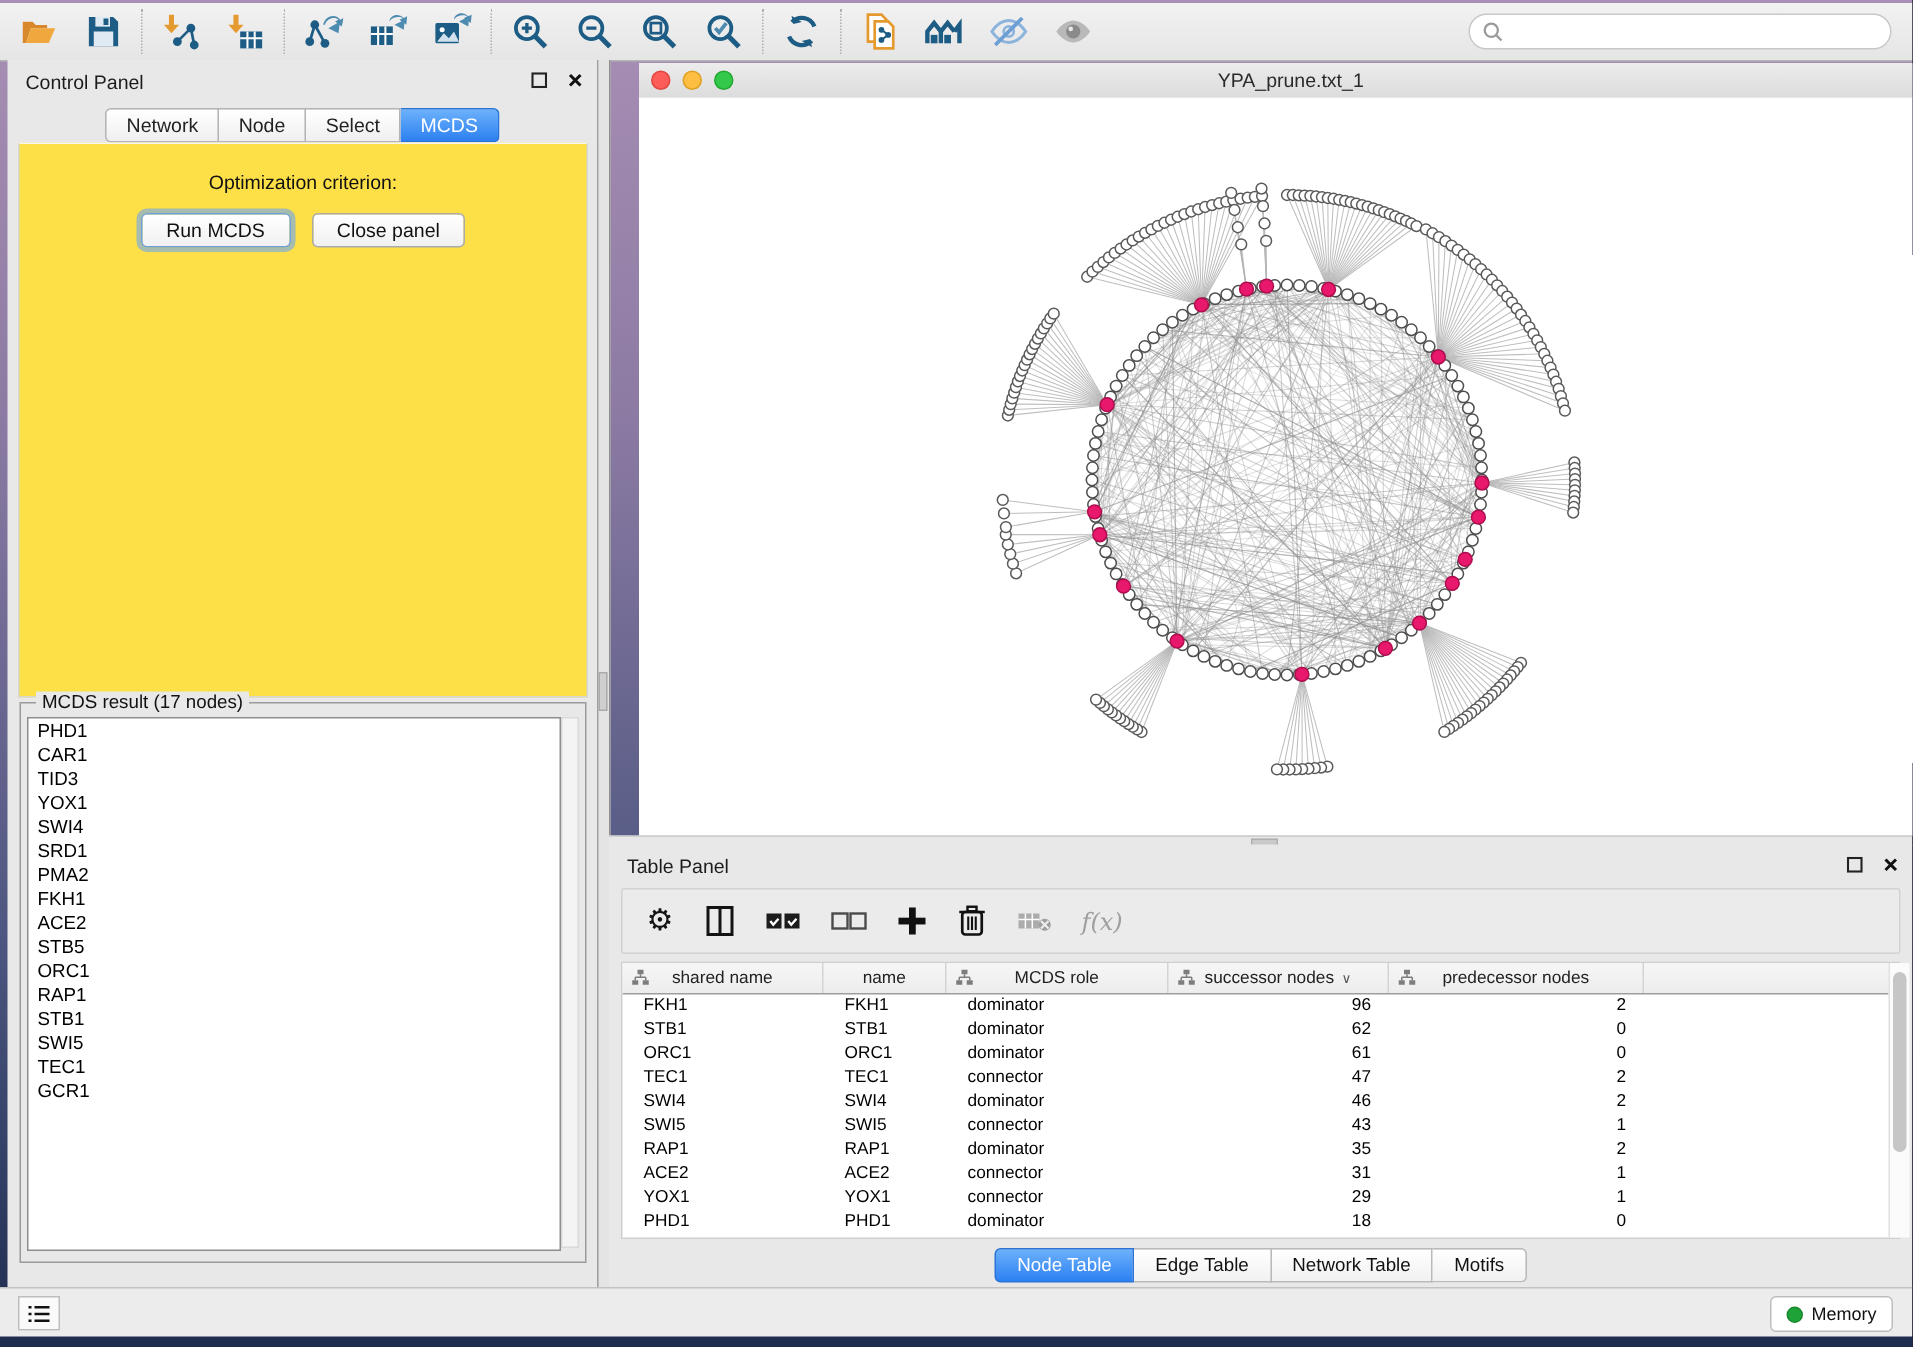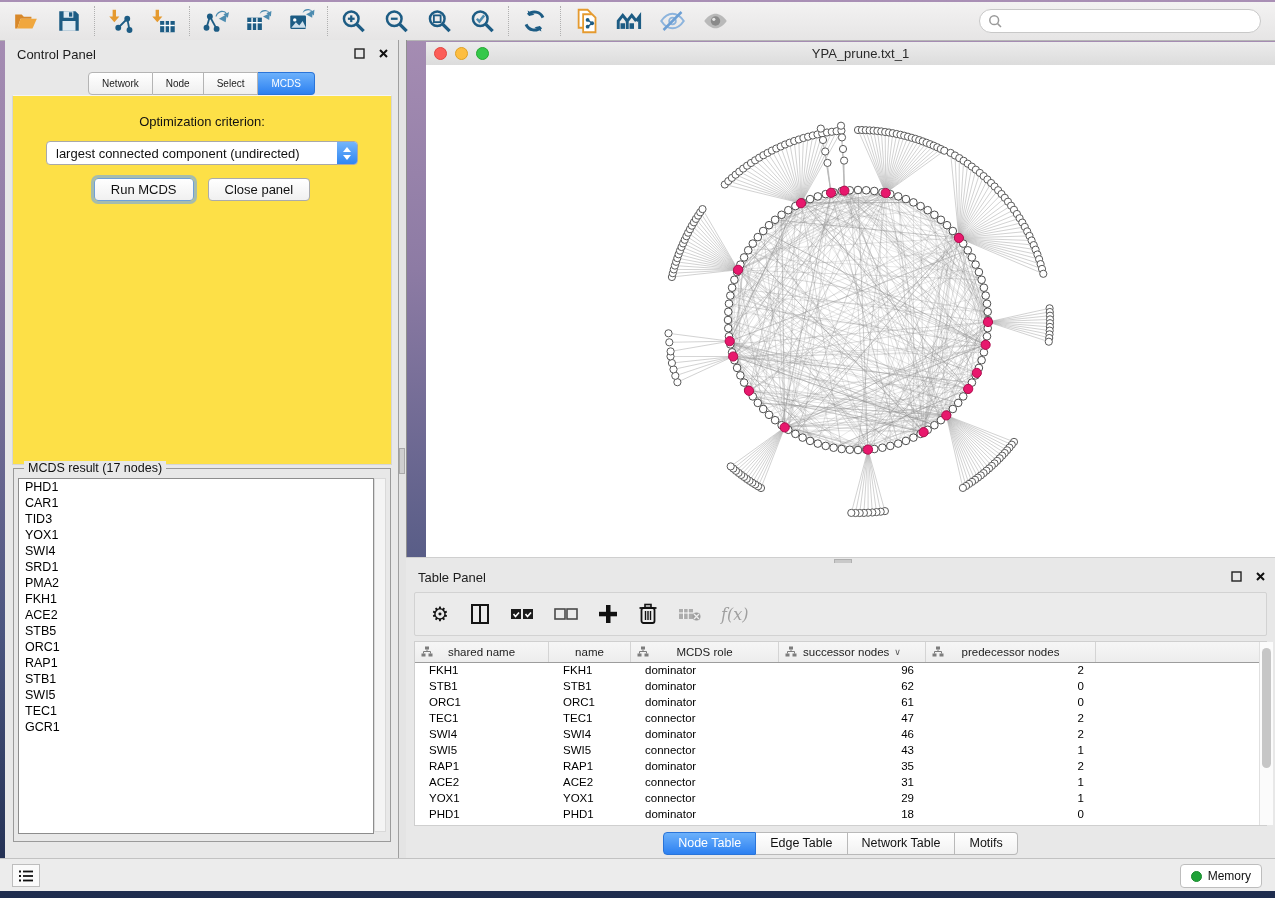--- a/index.html
+++ b/index.html
@@ -18,21 +18,21 @@
     border:1px solid #c8c8c8;border-radius:13px;display:flex;align-items:center;padding:0 8px;box-sizing:border-box;}
   .search-wrap input{border:none;outline:none;flex:1;font-size:12px;font-family:"Liberation Sans",sans-serif;background:transparent;}
   
   .control-panel{position:absolute;left:5px;top:40px;width:394px;height:818px;background:#e8e8e8;
     border-right:1px solid #9f9f9f;box-sizing:border-box;}
   .panel-titlebar{position:relative;height:28px;display:flex;align-items:center;}
   .panel-title{font-size:13px;color:#1c1c1c;padding-left:12px;}
   .panel-btns{position:absolute;right:8px;top:6px;display:flex;gap:10px;align-items:center;}
   .panel-btn{width:14px;height:14px;display:flex;align-items:center;justify-content:center;cursor:default;}
   .cp-tabs{position:absolute;left:0;top:32px;width:100%;display:flex;justify-content:center;}
-  .cp-tab{height:21px;line-height:21px;padding:0 13px;font-size:10px;background:linear-gradient(#ffffff,#efefef);
+  .cp-tab{height:21px;line-height:21px;padding:0 13px;font-size:13px;background:linear-gradient(#ffffff,#efefef);
     border:1px solid #b4b4b4;border-left:none;color:#222;cursor:default;}
   .cp-tab:first-child{border-left:1px solid #b4b4b4;border-radius:4px 0 0 4px;}
   .cp-tab:last-child{border-radius:0 4px 4px 0;}
   .cp-tab.sel{background:linear-gradient(#6cb1fb,#2c80f1);color:#fff;border-color:#2a74d8;}
   .cp-content{position:absolute;left:7px;top:55px;width:378px;height:368px;background:#fde047;
     border:1px solid #d6d6d6;border-top:1px solid #f5f5f5;}
   .opt-label{margin-top:18px;text-align:center;font-size:13px;color:#111;}
   .opt-select{position:relative;margin:12px auto 0 auto;width:312px;height:24px;background:#fff;
     border:1px solid #a9a9a9;border-radius:4px;box-sizing:border-box;display:flex;align-items:center;cursor:default;}
   .opt-select .val{flex:1;font-size:13px;padding-left:9px;color:#111;white-space:nowrap;}
@@ -297,27 +297,20 @@
       </span>
     </div>
     <div class="cp-tabs" id="cp-tabs">
         <div class="cp-tab">Network</div>
         <div class="cp-tab">Node</div>
         <div class="cp-tab">Select</div>
         <div class="cp-tab sel">MCDS</div>
       </div>
     <div class="cp-content">
       <div class="opt-label">Optimization criterion:</div>
-      <div class="opt-select">
-        <span class="val">largest connected component (undirected)</span>
-        <span class="stepper">
-            <span class="tri-up"></span>
-            <span class="tri-dn"></span>
-          </span>
-      </div>
       <div class="btn-row">
         <button class="push-btn focused">Run MCDS</button>
         <button class="push-btn">Close panel</button>
       </div>
     </div>
     <div class="group-box">
       <span class="group-legend">MCDS result (17 nodes)</span>
       <div class="mcds-list" id="mcds-list">
           <div class="mcds-item">PHD1</div>
           <div class="mcds-item">CAR1</div>

